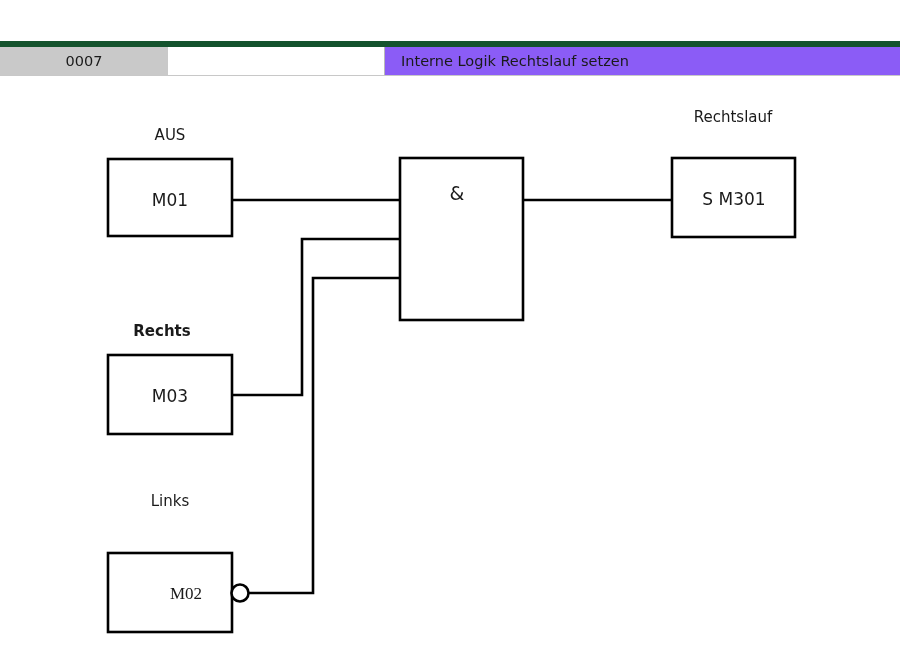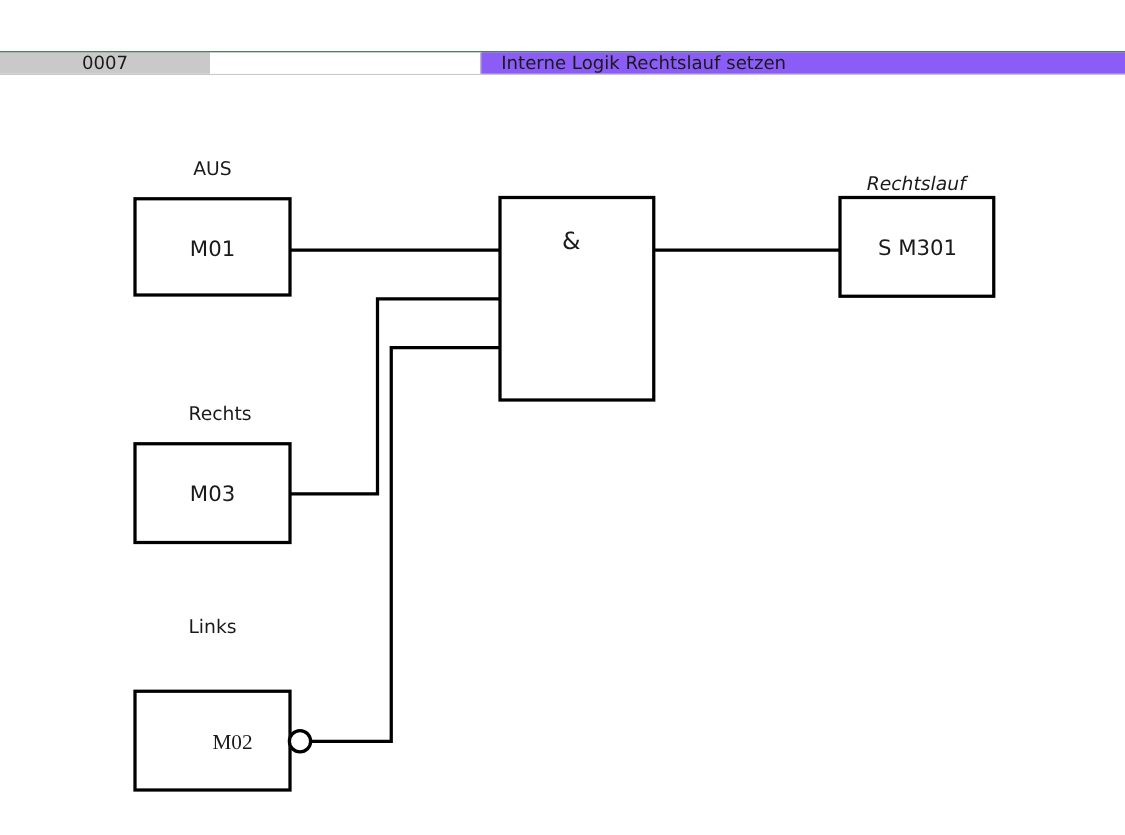--- a/index.html
+++ b/index.html
@@ -16,22 +16,22 @@
     font-family: "DejaVu Sans", sans-serif;
     color: #1a1a1a;
   }
 
   
   #header-table {
     position: absolute;
     left: 0;
     top: 41px;
     width: 900px;
-    height: 19px;
-    border-top: 1px solid #14532d;
+    height: 35px;
+    border-top: 6px solid #14532d;
     border-bottom: 1px solid #c8c8c8;
     box-sizing: border-box;
     display: flex;
     background: #ffffff;
   }
   .hcell {
     height: 100%;
     box-sizing: border-box;
     display: flex;
     align-items: center;
@@ -120,25 +120,25 @@
 
     <circle cx="240" cy="593" r="8.5" fill="#ffffff" stroke="#000000" stroke-width="2.6"></circle>
 
     <rect x="400" y="158" width="123" height="162" fill="#ffffff" stroke="#000000" stroke-width="2.6"></rect>
 
     <rect x="672" y="158" width="123" height="79" fill="#ffffff" stroke="#000000" stroke-width="2.6"></rect>
   </svg>
 
   <div class="blk-label" style="left:170px; top:126px;">AUS</div>
 
-  <div class="blk-label" style="left:176px; top:322px;">Rechts</div>
+  <div class="blk-label" style="left:162px; top:322px;font-weight:bold;">Rechts</div>
 
   <div class="blk-label" style="left:170px; top:492px;">Links</div>
 
-  <div class="blk-label" style="left:733px; top:138px;font-style:italic;">Rechtslauf</div>
+  <div class="blk-label" style="left:733px; top:108px;">Rechtslauf</div>
 
   <div class="blk-text" style="left:170px; top:200px;text-align:center;">M01</div>
 
   <div class="blk-text" style="left:170px; top:396px;text-align:right;">M03</div>
 
   <div class="blk-text" style="left:186px; top:594px;font-family:Liberation Serif, serif;">M02</div>
 
   <div class="blk-text" style="left:734px; top:199px;">S M301</div>
 
   <div class="gate-symbol" style="left:457px; top:193px;">&amp;</div>

